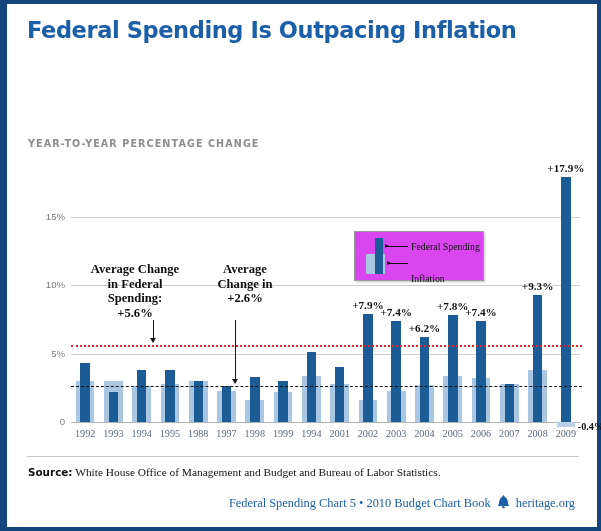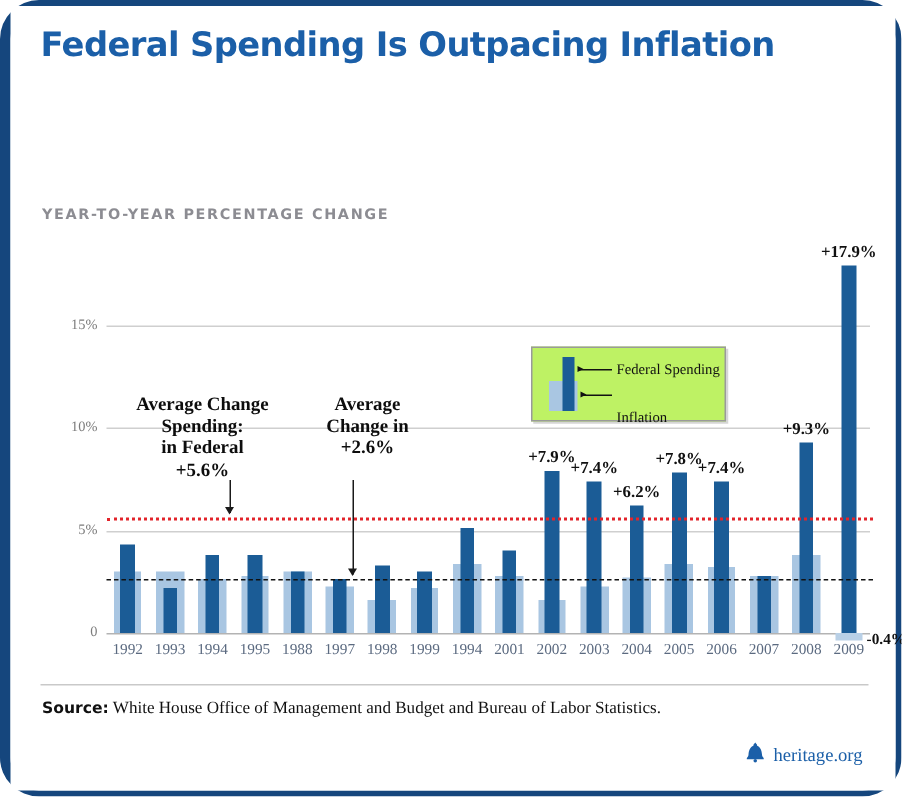--- a/index.html
+++ b/index.html
@@ -11,21 +11,20 @@
   }
   #frame{
     position:relative;
     width:601px;height:531px;
     box-sizing:border-box;
     border-top:4px solid #15467d;
     border-right:4px solid #15467d;
     border-bottom:4px solid #15467d;
     border-left:7px solid #15467d;
     background:#fff;
-    border-radius:26px;
   }
   #inner{position:relative;width:100%;height:100%;background:#fff;}
 
   .title{
     position:absolute;left:20px;top:13px;
     font-family:"DejaVu Sans", sans-serif;
     font-weight:bold;
     font-size:22.5px;
     letter-spacing:-0.4px;
     color:#1b5fa8;
@@ -46,21 +45,21 @@
     letter-spacing:1.1px;
     color:#8c8c92;
   }
 
   
   #plot{position:absolute;left:0;top:0;width:590px;height:520px;}
   .gridline{position:absolute;height:1px;background:#cfcfcf;}
   .zeroline{position:absolute;height:1px;background:#b3b3b3;}
   .ytick{
     position:absolute;
-    font-family:Liberation Serif, serif;
+    font-family:Liberation Sans, sans-serif;
     font-size:9.6px;color:#7c7c7c;
     text-align:right;width:26px;
   }
   .xtick{
     position:absolute;
     font-family:"Liberation Serif", serif;
     font-size:10.2px;color:#5b6a80;
     text-align:center;
     white-space:nowrap;
   }
@@ -111,21 +110,21 @@
     position:absolute;width:0;height:0;
     border-left:3.4px solid transparent;
     border-right:3.4px solid transparent;
     border-top:5px solid #1a1a1a;
     z-index:7;
   }
 
   
   #legend{
     position:absolute;left:347px;top:227px;width:128px;height:48px;
-    background:#bef264;border:1px solid #9a9a9a;
+    background:#d946ef;border:1px solid #9a9a9a;
     box-shadow:1.5px 1.5px 0 rgba(120,120,120,.30);
     z-index:8;
   }
   .lg-dark{position:absolute;left:20px;top:6px;width:8px;height:36px;background:#1b5c96;}
   .lg-light{position:absolute;left:11px;top:22px;width:19px;height:20px;background:#a9c6e2;}
   .lg-txt{
     position:absolute;
     font-family:"Liberation Serif", serif;
     font-size:9.8px;color:#111;white-space:nowrap;
   }
@@ -230,22 +229,22 @@
         <div class="vallabel" style="left: 503.444px; width: 54.2778px; top: 275.9px;">+9.3%</div>
         <div class="bar infl neg" style="left: 549.529px; width: 18.6633px; top: 418px; height: 5.46667px;"></div>
         <div class="bar spend" style="left: 554.111px; width: 9.5px; top: 173.367px; height: 244.633px;"></div>
         <div class="xtick" style="left: 544.722px; width: 28.2778px; top: 424px;">2009</div>
         <div class="vallabel" style="left: 531.722px; width: 54.2778px; top: 158.367px;">+17.9%</div>
         <div class="neglabel" style="left: 570.738px; top: 417px;">-0.4%</div>
         <div class="refline-red" style="left: 64px; width: 511px; top: 341.467px;"></div>
         <div class="refline-black" style="left: 64px; width: 511px; top: 382.467px;"></div>
         <div class="annot" style="left: 72px; top: 258px; width: 112px;">
           <div>Average Change</div>
+          <div>in Federal</div>
           <div>Spending:</div>
-          <div>in Federal</div>
           <div>+5.6%</div>
         </div>
         <div class="arrowline" style="left: 146px; top: 316px; height: 22px;"></div>
         <div class="arrowhead" style="left: 143.1px; top: 334px;"></div>
         <div class="annot" style="left: 192px; top: 258px; width: 92px;">
           <div>Average</div>
           <div>Change in</div>
           <div>+2.6%</div>
         </div>
         <div class="arrowline" style="left: 228px; top: 316px; height: 63px;"></div>
@@ -264,20 +263,21 @@
   </div>
 
   <div class="rule"></div>
 
   <div class="source">
     <b>Source:</b>
     <span>White House Office of Management and Budget and Bureau of Labor Statistics.</span>
   </div>
 
   <div class="attrib">
+    <span>Federal Spending Chart 5 • 2010 Budget Chart Book</span>
     <span class="bell">
       <svg width="15" height="15" viewBox="0 0 16 16" aria-hidden="true">
         <path d="M8 1.1 L9.3 2.6 L9.3 3.3 C11.6 4.1 12.6 6.6 12.8 9.6 C12.9 10.8 13.3 11.5 14 12.1 L14 12.9 L2 12.9 L2 12.1 C2.7 11.5 3.1 10.8 3.2 9.6 C3.4 6.6 4.4 4.1 6.7 3.3 L6.7 2.6 Z" fill="#1b5fa8"></path>
         <ellipse cx="8" cy="14" rx="1.25" ry="1.25" fill="#1b5fa8"></ellipse>
       </svg>
     </span>
     <span>heritage.org</span>
   </div>
 
  </div>

